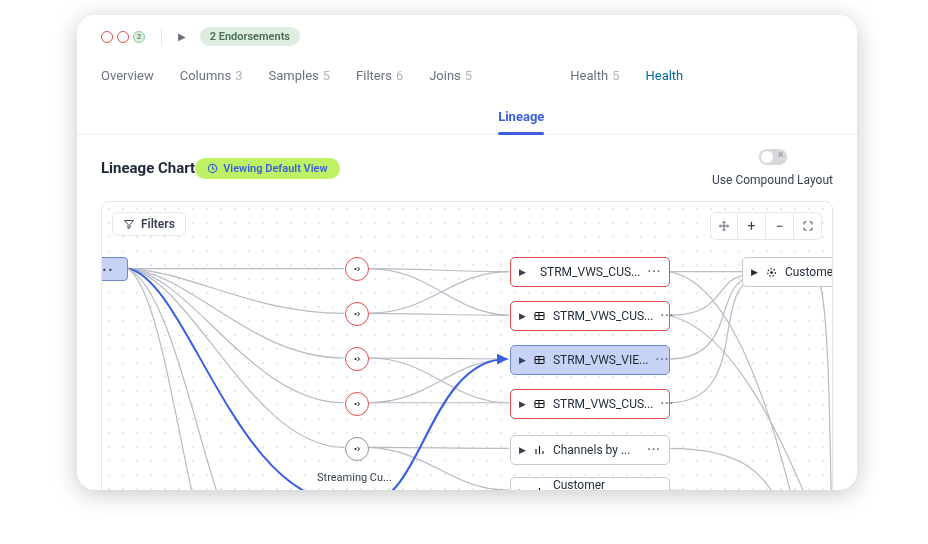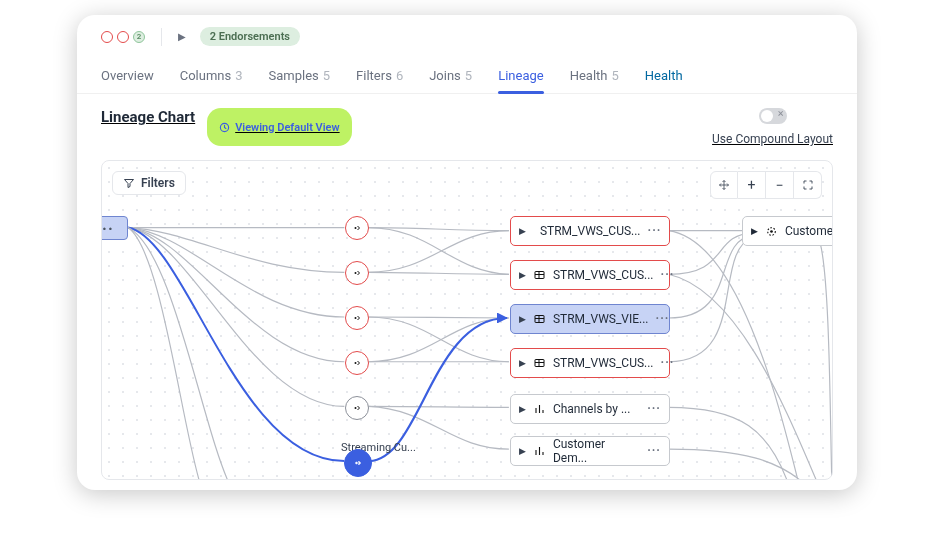--- a/index.html
+++ b/index.html
@@ -10,25 +10,25 @@
   .rings { display:flex; gap:4px; align-items:center; }
   .ring { width:12px; height:12px; border:1.5px solid #E34B4B; border-radius:50%; }
   .ring.grn { border-color:#8FC49B; background:#DDEEE0; display:flex; align-items:center; justify-content:center; font-size:8px; font-weight:600; color:#5A8C64;}
   .vline { width:1px; height:18px; background:#E5E7EB; margin:0 6px;}
   .caret { color:#6B7280; font-size:10px; margin-right:4px;}
   .endorse { background:#DDEEE0; color:#4B6E52; font-size:11px; font-weight:600; padding:3px 10px; border-radius:10px;}
   
   .tabs { display:flex; gap:26px; padding:22px 24px 10px 24px; border-bottom:1px solid #F0F0F0; font-size:13px; color:#6B7280;}
   .tab { display:flex; gap:4px; align-items:flex-start; cursor:pointer; position:relative;}
   .tab .cnt { color:#B0B5BD; }
-  .tab.active { color:#3B5FE0; font-weight:400;}
+  .tab.active { color:#3B5FE0; font-weight:700;margin-top:41px;}
   .tab.active::after { content:""; position:absolute; left:0; right:0; bottom:-11px; height:3px; background:#3B5FE0; border-radius:2px;}
   .tab.dim { color:#0369a1;}
   
-  .hdr { display:flex; padding:14px 24px; gap:12px;text-decoration:underline;}
+  .hdr { display:flex; align-items:center; padding:14px 24px; }
   .hdr h2 { font-size:15px; font-weight:700; color:#1F2937;}
   .viewpill { display:flex; align-items:center; gap:5px; background:#bef264; color:#3B5FE0; font-size:11px; font-weight:600; border-radius:14px; padding:4px 12px;}
   .spacer { flex:1;}
   .toggle-wrap { display:flex; align-items:center; gap:8px; font-size:12px; color:#374151;flex-direction:column;}
   .sw { width:28px; height:16px; background:#D6D8DC; border-radius:8px; position:relative;}
   .sw::after { content:""; position:absolute; left:2px; top:2px; width:12px; height:12px; background:#fff; border-radius:50%;}
   .sw::before { content:"×"; position:absolute; right:3px; top:-1px; font-size:11px; color:#8C9099;}
   .impact { background:#F3F4F6; color:#374151; font-size:12px; font-weight:600; border-radius:6px; padding:6px 12px;}
   
   .canvas { position:relative; margin:0 24px 16px 24px; height:320px; border:1px solid #E5E7EB; border-radius:8px; background:#fff; background-image:radial-gradient(circle,#E6E8EC 1px, transparent 1px); background-size:14px 14px; background-position:0 0; overflow:hidden;}
@@ -211,21 +211,21 @@
           <circle cx="9" cy="12" r="2" fill="#111"></circle>
           <path d="M13 8l4 4-4 4" stroke="#111" stroke-width="2" fill="none"></path>
         </svg>
       </div>
     <div class="hub grey" style="left:243px; top:235px;">
         <svg viewBox="0 0 24 24">
           <circle cx="9" cy="12" r="2" fill="#111"></circle>
           <path d="M13 8l4 4-4 4" stroke="#111" stroke-width="2" fill="none"></path>
         </svg>
       </div>
-    <div class="hub-label" style="left:215px; top:280px;margin-left:24px;">Streaming Cu...</div>
+    <div class="hub-label" style="left:215px; top:269px;">Streaming Cu...</div>
     <div class="hub solid" style="left:242px; top:288px; width:28px; height:28px;">
         <svg viewBox="0 0 24 24">
           <circle cx="9" cy="12" r="2" fill="#fff"></circle>
           <path d="M13 8l4 4-4 4" stroke="#fff" stroke-width="2" fill="none"></path>
         </svg>
       </div>
 
     <div class="card" style="left:408px; top:55px; width:160px;">
       <span class="tri">▶</span>
       <span class="ic">

